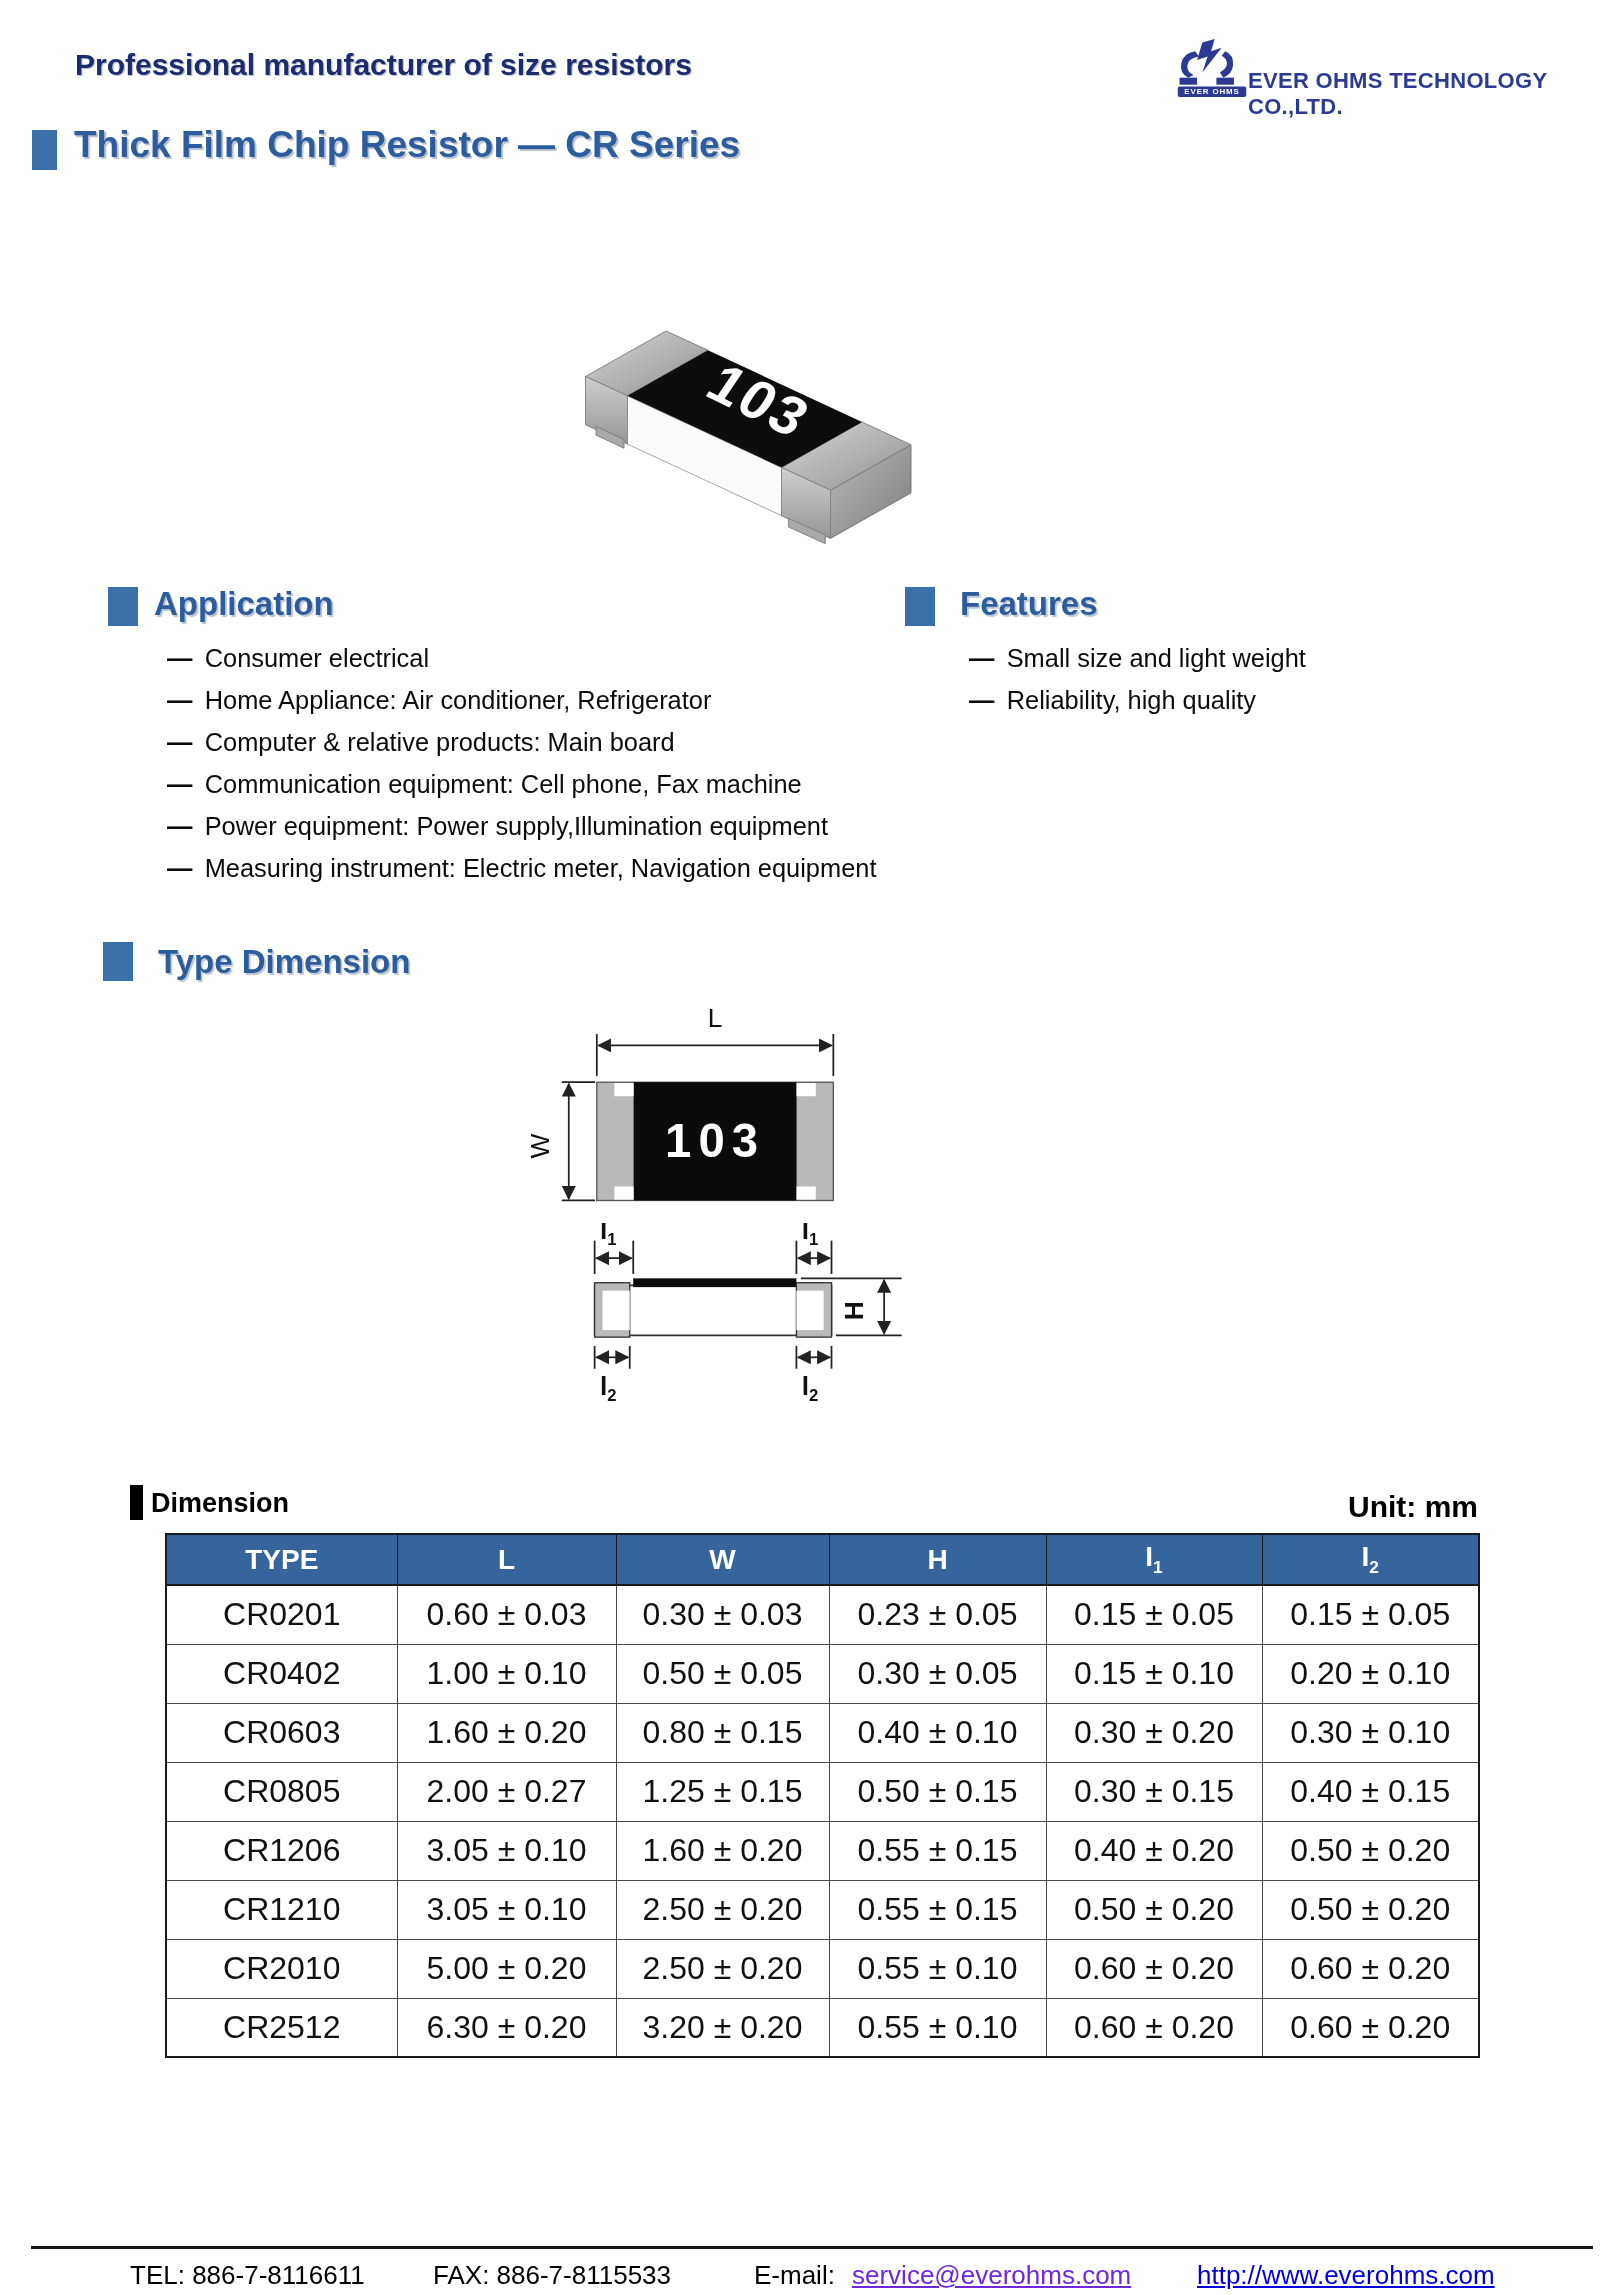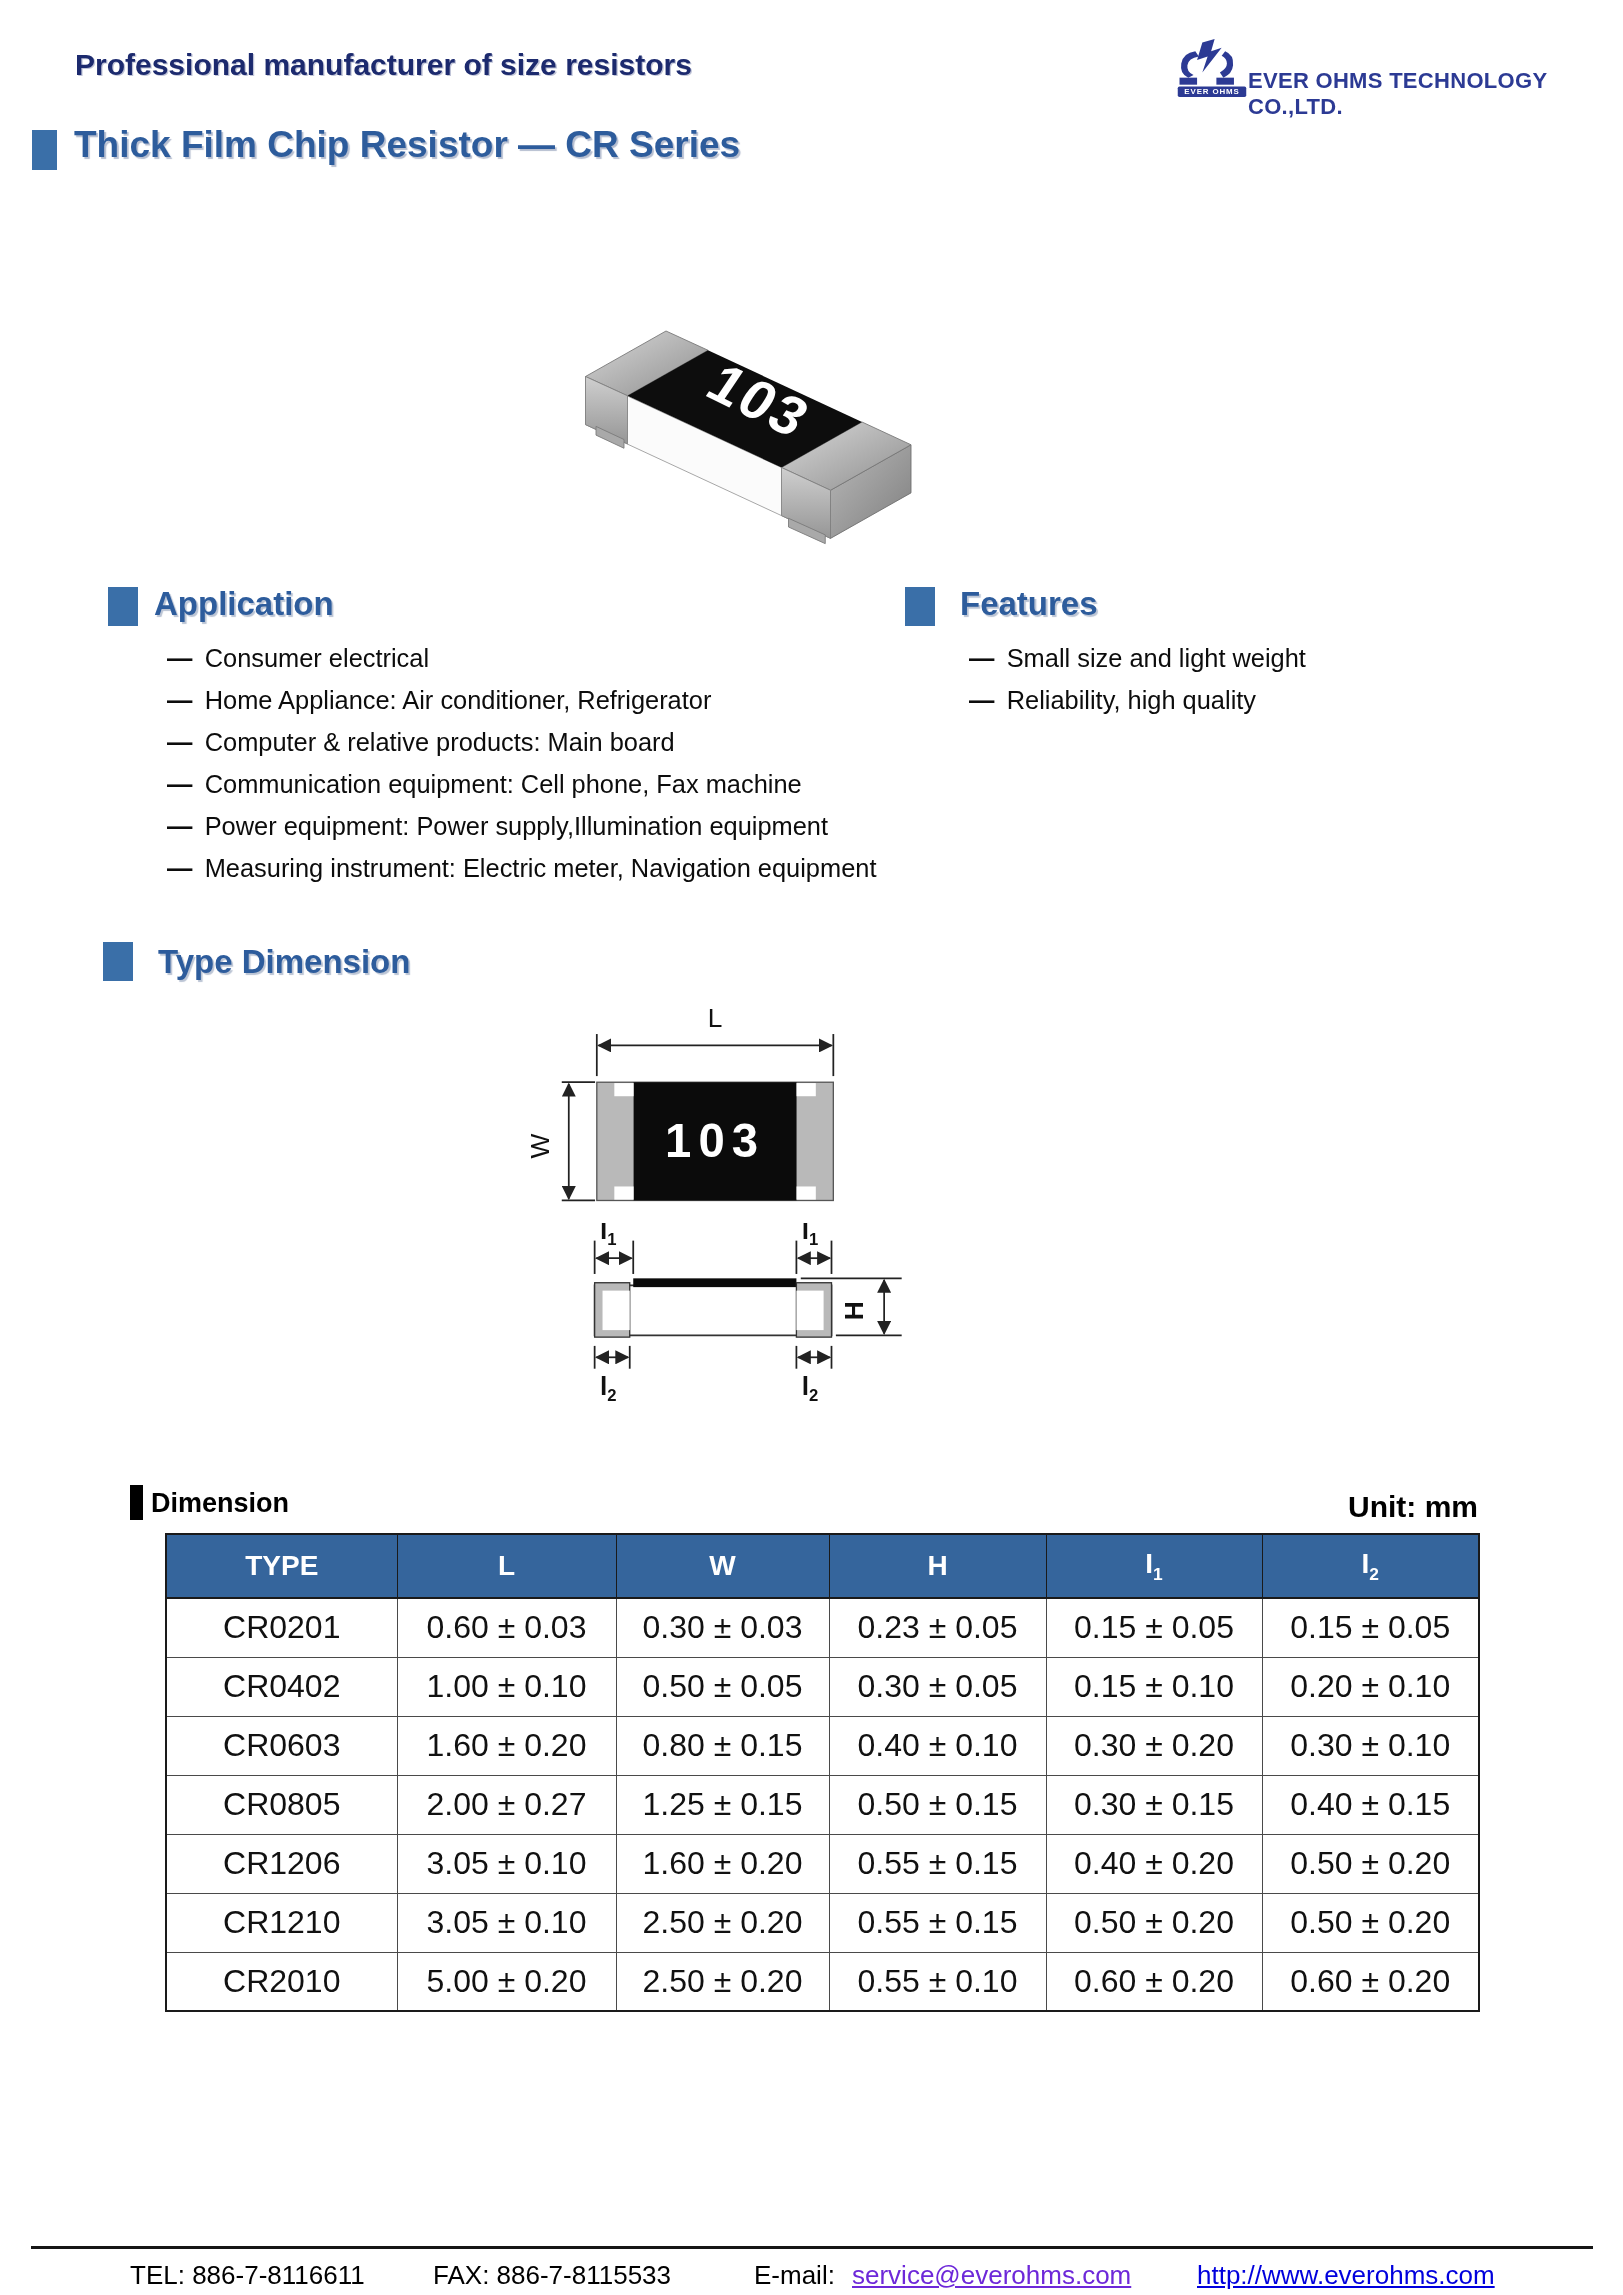--- a/index.html
+++ b/index.html
@@ -29,21 +29,21 @@
   .plist .li { height:42px; display:flex; align-items:center; white-space:nowrap; }
   .plist .dash { margin-right:12.3px; font-weight:bold; }
 
   
   .dim-square { left:130px; top:1485px; width:13px; height:35px; background:#000; }
   .dim-label { left:151px; top:1488px; font-size:27px; font-weight:bold; color:#000; }
   .unit-label { right:145px; top:1490px; font-size:30px; font-weight:bold; color:#000; }
 
   table.dims { position:absolute; left:165px; top:1533px; width:1314px; border-collapse:collapse;
                table-layout:fixed; border:2.6px solid #1a1a1a; }
-  table.dims th { background:#35659c; color:#fff; font-size:28px; font-weight:bold; height:64px;
+  table.dims th { background:#35659c; color:#fff; font-size:28px; font-weight:bold; height:51px;
                   border:1.8px solid #1a1a1a; border-bottom:2.6px solid #1a1a1a; }
   table.dims td { height:59px; font-size:32px; color:#111; text-align:center; vertical-align:middle;
                   border:1.8px solid #4a4a4a; background:#fff; }
   table.dims sub { font-size:0.62em; }
 
   
   .footer-rule { left:31px; top:2246px; width:1562px; height:2.6px; background:#161616; }
   .footer { top:2260px; left:0; width:1623px; font-size:26px; color:#000; }
   .footer span, .footer a { position:absolute; white-space:nowrap; }
   .f-tel { left:130px; }
@@ -304,20 +304,28 @@
           <td>0.50 ± 0.20</td>
         </tr>
         <tr>
           <td>CR2010</td>
           <td>5.00 ± 0.20</td>
           <td>2.50 ± 0.20</td>
           <td>0.55 ± 0.10</td>
           <td>0.60 ± 0.20</td>
           <td>0.60 ± 0.20</td>
         </tr>
+        <tr>
+          <td>CR2512</td>
+          <td>6.30 ± 0.20</td>
+          <td>3.20 ± 0.20</td>
+          <td>0.55 ± 0.10</td>
+          <td>0.60 ± 0.20</td>
+          <td>0.60 ± 0.20</td>
+        </tr>
       </tbody>
   </table>
 
   <div class="abs footer-rule"></div>
   <div class="abs footer">
     <span class="f-tel">TEL: 886-7-8116611</span>
     <span class="f-fax">FAX: 886-7-8115533</span>
     <span class="f-emaillabel">E-mail:</span>
     <a class="f-email">service@everohms.com</a>
     <a class="f-web">http://www.everohms.com</a>

